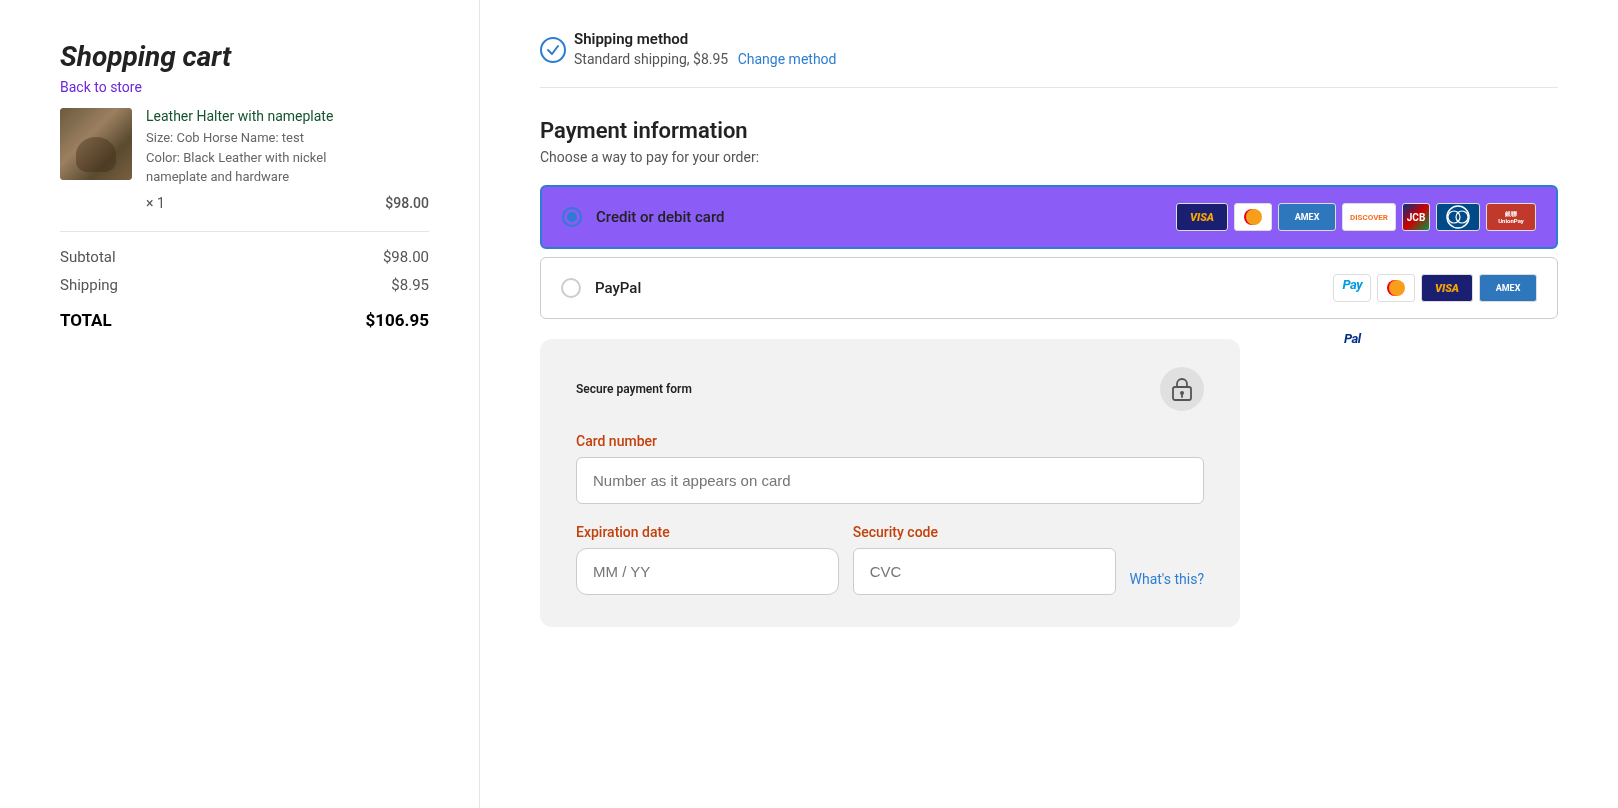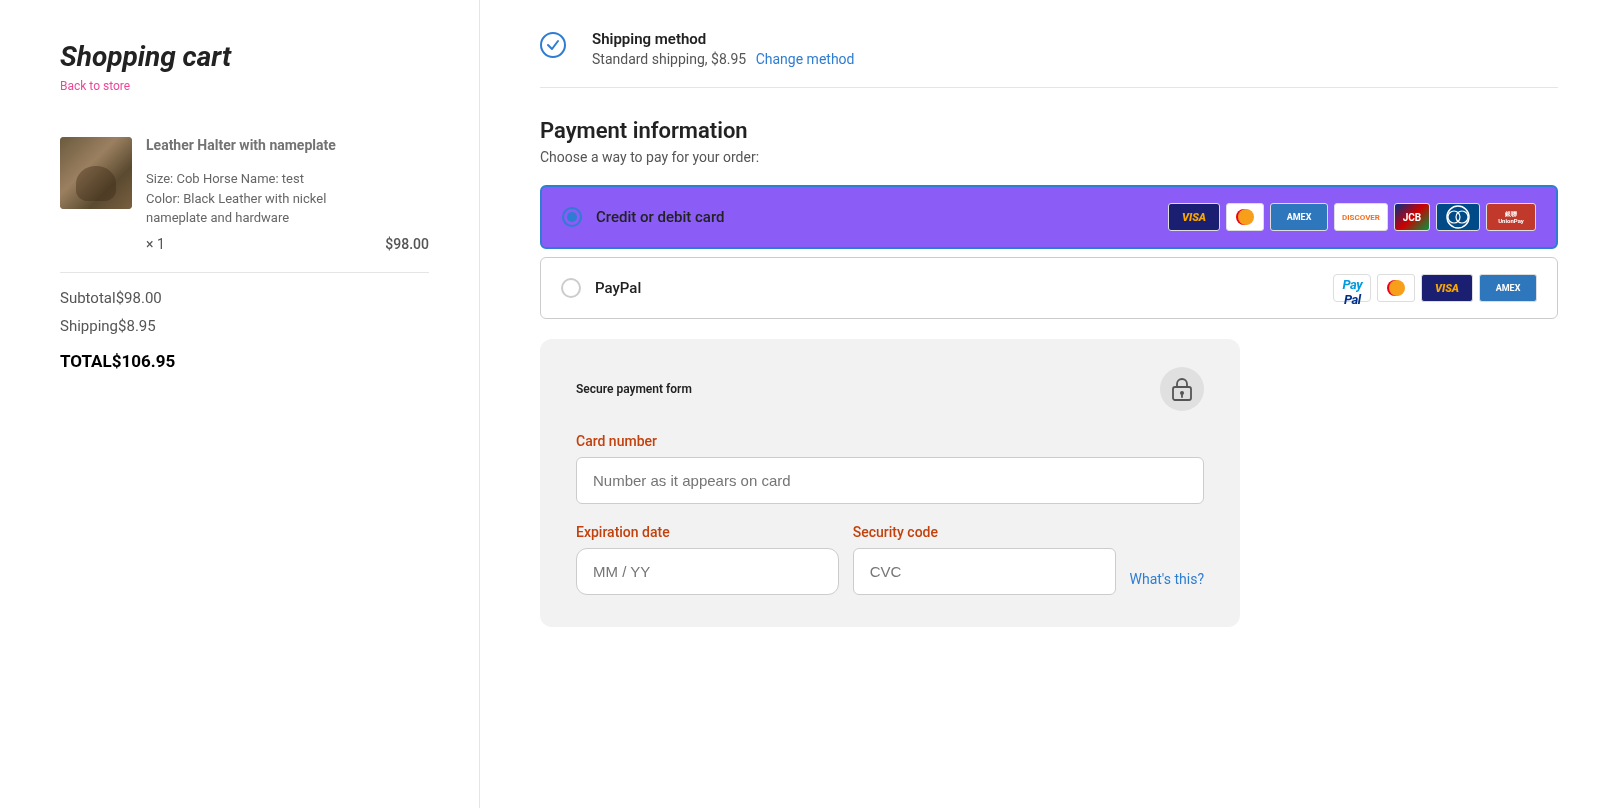--- a/index.html
+++ b/index.html
@@ -23,23 +23,23 @@
       border-right: 1px solid #e5e5e5;
     }
     .shopping-cart-title {
       font-size: 28px;
       font-style: italic;
       font-weight: 700;
       color: #222;
       margin-bottom: 6px;
     }
     .back-to-store {
-      color: #ec4899;
-      font-size: 12px;
-      margin-bottom: 44px;
+      color: #6d28d9;
+      font-size: 14px;
+      margin-bottom: 13px;
       cursor: pointer;
     }
     .cart-item {
       display: flex;
       gap: 14px;
       margin-bottom: 20px;
     }
     .cart-item-image {
       width: 72px;
       height: 72px;
@@ -64,24 +64,24 @@
       transform: translateX(-50%);
       width: 40px;
       height: 35px;
       background: rgba(60, 40, 20, 0.4);
       border-radius: 50% 50% 30% 30%;
     }
     .cart-item-details {
       flex: 1;
     }
     .cart-item-name {
-      font-weight: 700;
-      font-size: 14px;
-      margin-bottom: 16px;
-      color: #737373;
+      font-weight: 400;
+      font-size: 14px;
+      margin-bottom: 4px;
+      color: #14532d;
     }
     .cart-item-desc {
       font-size: 13px;
       color: #666;
       line-height: 1.5;
     }
     .cart-item-qty-price {
       display: flex;
       justify-content: space-between;
       margin-top: 8px;
@@ -91,41 +91,41 @@
     .cart-item-price {
       font-weight: 500;
     }
     .divider {
       border: none;
       border-top: 1px solid #e5e5e5;
       margin: 16px 0;
     }
     .summary-row {
       display: flex;
-      justify-content: flex-start;
+      justify-content: space-between;
       margin-bottom: 10px;
       font-size: 15px;
       color: #555;
     }
     .summary-row.total {
       font-weight: 700;
       font-size: 17px;
       color: #000000;
       margin-top: 16px;
     }
 
     
     .right-col {
       flex: 1;
       padding: 30px 60px 40px 60px;
     }
     .shipping-method-row {
       display: flex;
-      align-items: flex-start;
-      gap: 26px;
+      align-items: center;
+      gap: 8px;
       padding-bottom: 20px;
       border-bottom: 1px solid #e5e5e5;
       margin-bottom: 30px;
     }
     .shipping-check-circle {
       width: 26px;
       height: 26px;
       border-radius: 50%;
       border: 2px solid #2d7dd2;
       display: flex;
@@ -221,21 +221,21 @@
       justify-content: center;
       font-size: 8px;
       font-weight: 700;
       padding: 0 5px;
       border: 1px solid #ddd;
     }
     .card-visa { background: #1a1f71; color: #f7a600; font-size: 11px; font-weight: 900; font-style: italic; width: 52px; }
     .card-mc { background: #fff; width: 38px; position: relative; }
     .card-amex { background: #2e77bc; color: #fff; font-size: 9px; font-weight: 700; width: 58px; }
     .card-discover { background: #fff; color: #f76f20; font-size: 8px; font-weight: 700; width: 54px; }
-    .card-jcb { background: linear-gradient(135deg, #003087, #cc0000, #009640); color: #fff; font-size: 10px; width: 36px; }
+    .card-jcb { background: linear-gradient(135deg, #003087, #cc0000, #009640); color: #fff; font-size: 10px; width: 28px; }
     .card-unionpay { background: #c0392b; color: #fff; font-size: 7px; width: 46px; }
     .card-paypal-text { color: #003087; font-size: 13px; font-weight: 700; font-style: italic; letter-spacing: -0.5px; border: 1px solid #ddd; padding: 2px 8px; border-radius: 4px; background: #fff; height: 28px; display: flex; align-items: center; flex-direction: column;}
 
     
     .mc-circles {
       position: relative;
       width: 100%;
       height: 100%;
       display: flex;
       align-items: center;
@@ -419,21 +419,21 @@
         </div>
       </div>
     </div>
 
     <div class="payment-option">
       <div class="radio-circle"></div>
       <span class="payment-option-label">PayPal</span>
       <div class="card-icons">
         <div class="card-paypal-text">
           <span style="color:#009cde;font-style:italic;font-weight:700;">Pay</span>
-            <span style="color:#003087;font-style:italic;font-weight:700;">Pal</span>
+            <span style="color:#003087;font-style:italic;font-weight:700;margin-top:39px;">Pal</span>
         </div>
 
         <div class="card-icon card-mc">
           <div class="mc-circles">
             <div class="mc-left"></div>
             <div class="mc-right"></div>
           </div>
         </div>
 
         <div class="card-icon card-visa">VISA</div>

